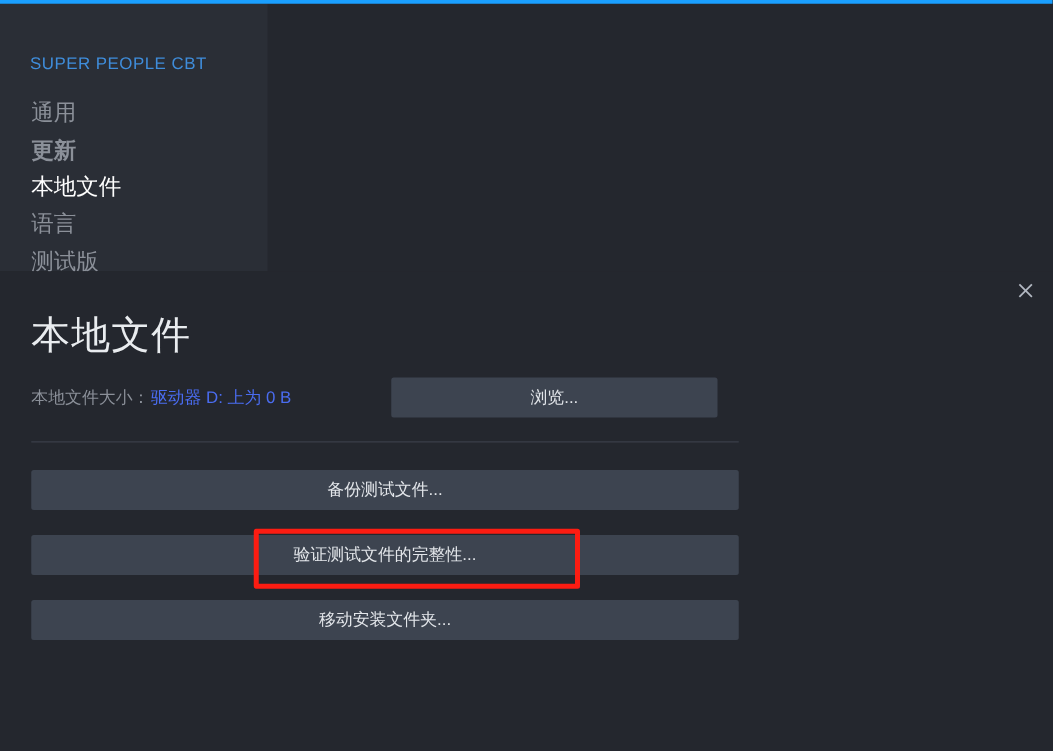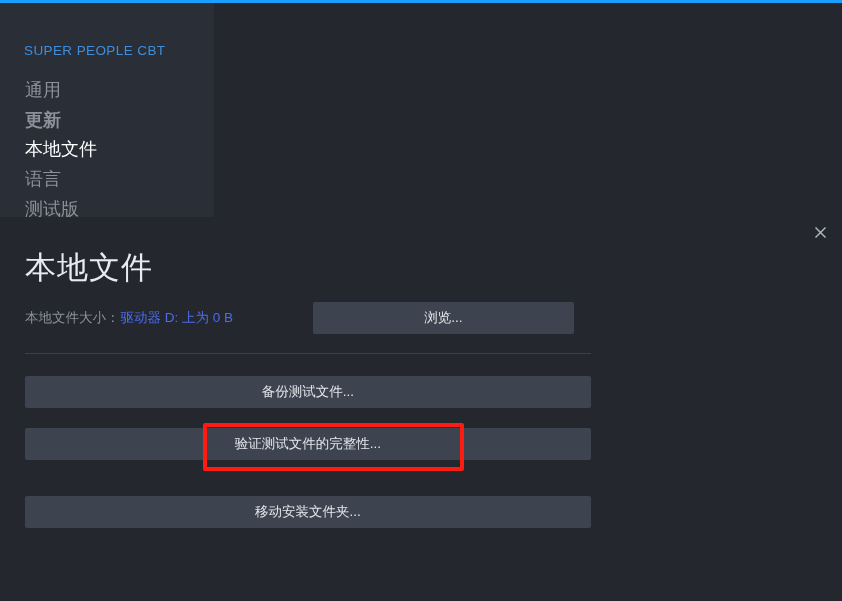--- a/index.html
+++ b/index.html
@@ -163,21 +163,21 @@
     font-size: 13.5px;
     font-family: Liberation Sans, sans-serif;
     display: flex;
     align-items: center;
     justify-content: center;
     cursor: pointer;
     padding: 0;
   }
   #backup-button { top: 159px; }
   #verify-button { top: 211px; }
-  #move-button   { top: 279px; }
+  #move-button   { top: 263px; }
 
   
   #highlight-box {
     position: absolute;
     left: 203px;
     top: 206px;
     width: 261px;
     height: 48px;
     border: 4px solid #fc1c12;
     border-radius: 2px;

